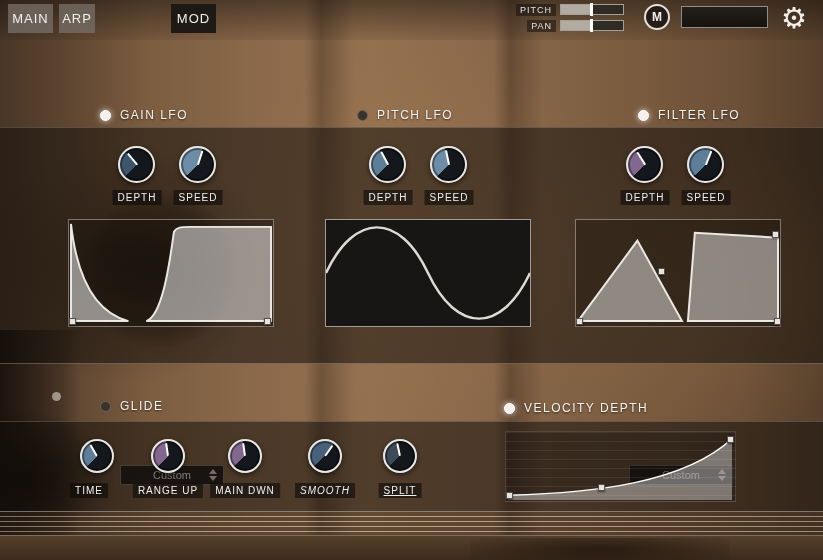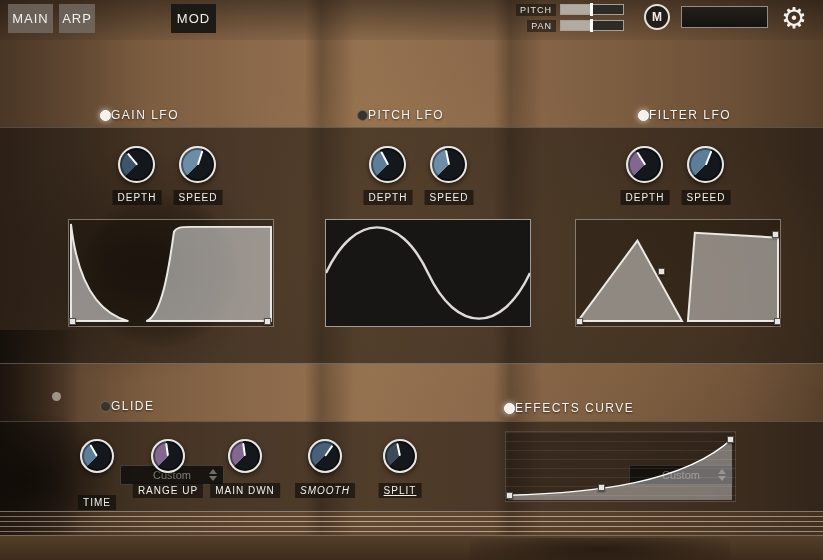--- a/index.html
+++ b/index.html
@@ -47,21 +47,21 @@
     border:1px solid #a79e94;background:#2e2a26;}
   .hslider .fill{height:100%;background:#c9c2b8;opacity:0.85;}
   .hslider .thumb{position:absolute;top:-2px;bottom:-2px;width:3px;background:#ffffff;}
   .mbtn{position:absolute;left:644px;top:4px;width:26px;height:26px;border-radius:50%;box-sizing:border-box;
     border:2px solid #e5e2dd;background:rgba(24,21,18,0.82);color:#f2efeb;font-size:12px;font-weight:bold;
     display:flex;align-items:center;justify-content:center;}
   .meter{position:absolute;left:681px;top:6px;width:87px;height:22px;box-sizing:border-box;
     border:1px solid #948c83;background:linear-gradient(180deg,#23201c,#15130f);}
   .gear{position:absolute;left:781px;top:0px;font-size:29px;color:#f4f1ec;line-height:36px;}
   
-  .section-head{position:absolute;display:flex;align-items:center;}
+  .section-head{position:absolute;display:flex;align-items:center;gap:9px;}
   .section-title{font-size:12px;letter-spacing:1.5px;color:#f6f4f1;text-shadow:0 1px 2px rgba(0,0,0,0.6);}
   .led{width:11px;height:11px;border-radius:50%;box-sizing:border-box;}
   .led.on{background:#f4f1ec;border:1px solid #fff;box-shadow:0 0 6px rgba(255,255,255,0.75);}
   .led.off{background:#39332d;border:1px solid #6b645c;}
   
   .panel{position:absolute;left:0;right:0;background:rgba(17,13,10,0.52);
     border-top:1px solid rgba(255,255,255,0.18);border-bottom:1px solid rgba(255,255,255,0.25);}
   .panel.main{top:127px;height:235px;}
   .panel.bottom{top:421px;height:89px;}
   
@@ -214,42 +214,42 @@
       </span>
     </div>
   </div>
 
   <div class="section-head" style="left:100px;top:399px;">
     <span class="led off"></span>
     <span class="section-title">GLIDE</span>
   </div>
   <div class="section-head" style="left:504px;top:401px;">
     <span class="led on"></span>
-    <span class="section-title">EFFECTS CURVE</span>
+    <span class="section-title">VELOCITY DEPTH</span>
   </div>
 
   <div class="panel bottom">
 
     <div class="knob sm" style="left: 80px; top: 17px; background: conic-gradient(from 225deg, rgb(93, 125, 152) 0deg, rgb(93, 125, 152) 105deg, rgb(20, 23, 28) 105deg, rgb(20, 23, 28) 360deg);">
       <div class="needle" style="transform: rotate(-30deg);"></div>
     </div>
     <div class="knob sm" style="left: 151px; top: 17px; background: conic-gradient(from 225deg, rgb(130, 103, 143) 0deg, rgb(130, 103, 143) 127deg, rgb(20, 23, 28) 127deg, rgb(20, 23, 28) 360deg);">
       <div class="needle" style="transform: rotate(-8deg);"></div>
     </div>
     <div class="knob sm" style="left: 228px; top: 17px; background: conic-gradient(from 225deg, rgb(130, 103, 143) 0deg, rgb(130, 103, 143) 127deg, rgb(20, 23, 28) 127deg, rgb(20, 23, 28) 360deg);">
       <div class="needle" style="transform: rotate(-8deg);"></div>
     </div>
     <div class="knob sm" style="left: 308px; top: 17px; background: conic-gradient(from 225deg, rgb(73, 96, 122) 0deg, rgb(73, 96, 122) 170deg, rgb(20, 23, 28) 170deg, rgb(20, 23, 28) 360deg);">
       <div class="needle" style="transform: rotate(35deg);"></div>
     </div>
     <div class="knob sm" style="left: 383px; top: 17px; background: conic-gradient(from 225deg, rgb(61, 74, 88) 0deg, rgb(61, 74, 88) 123deg, rgb(20, 23, 28) 123deg, rgb(20, 23, 28) 360deg);">
       <div class="needle" style="transform: rotate(-12deg);"></div>
     </div>
 
-    <div class="tag" style="left:97px;top:61px;margin-top:12px;">TIME</div>
+    <div class="tag" style="left:89px;top:61px;">TIME</div>
     <div class="tag" style="left:168px;top:61px;">RANGE UP</div>
     <div class="tag" style="left:245px;top:61px;">MAIN DWN</div>
     <div class="tag" style="left:325px;top:61px;font-style:italic;">SMOOTH</div>
     <div class="tag" style="left:400px;top:61px;text-decoration:underline;">SPLIT</div>
   </div>
 
   <div class="veldisp">
     <svg viewBox="0 0 231 71" preserveAspectRatio="none">
       <path d="M2,65 C90,63 180,52 228,7 L228,70 L2,70 Z" fill="rgba(255,255,255,0.38)"></path>
       <path d="M2,65 C90,63 180,52 228,7" fill="none" stroke="#ffffff" stroke-width="1.5"></path>

